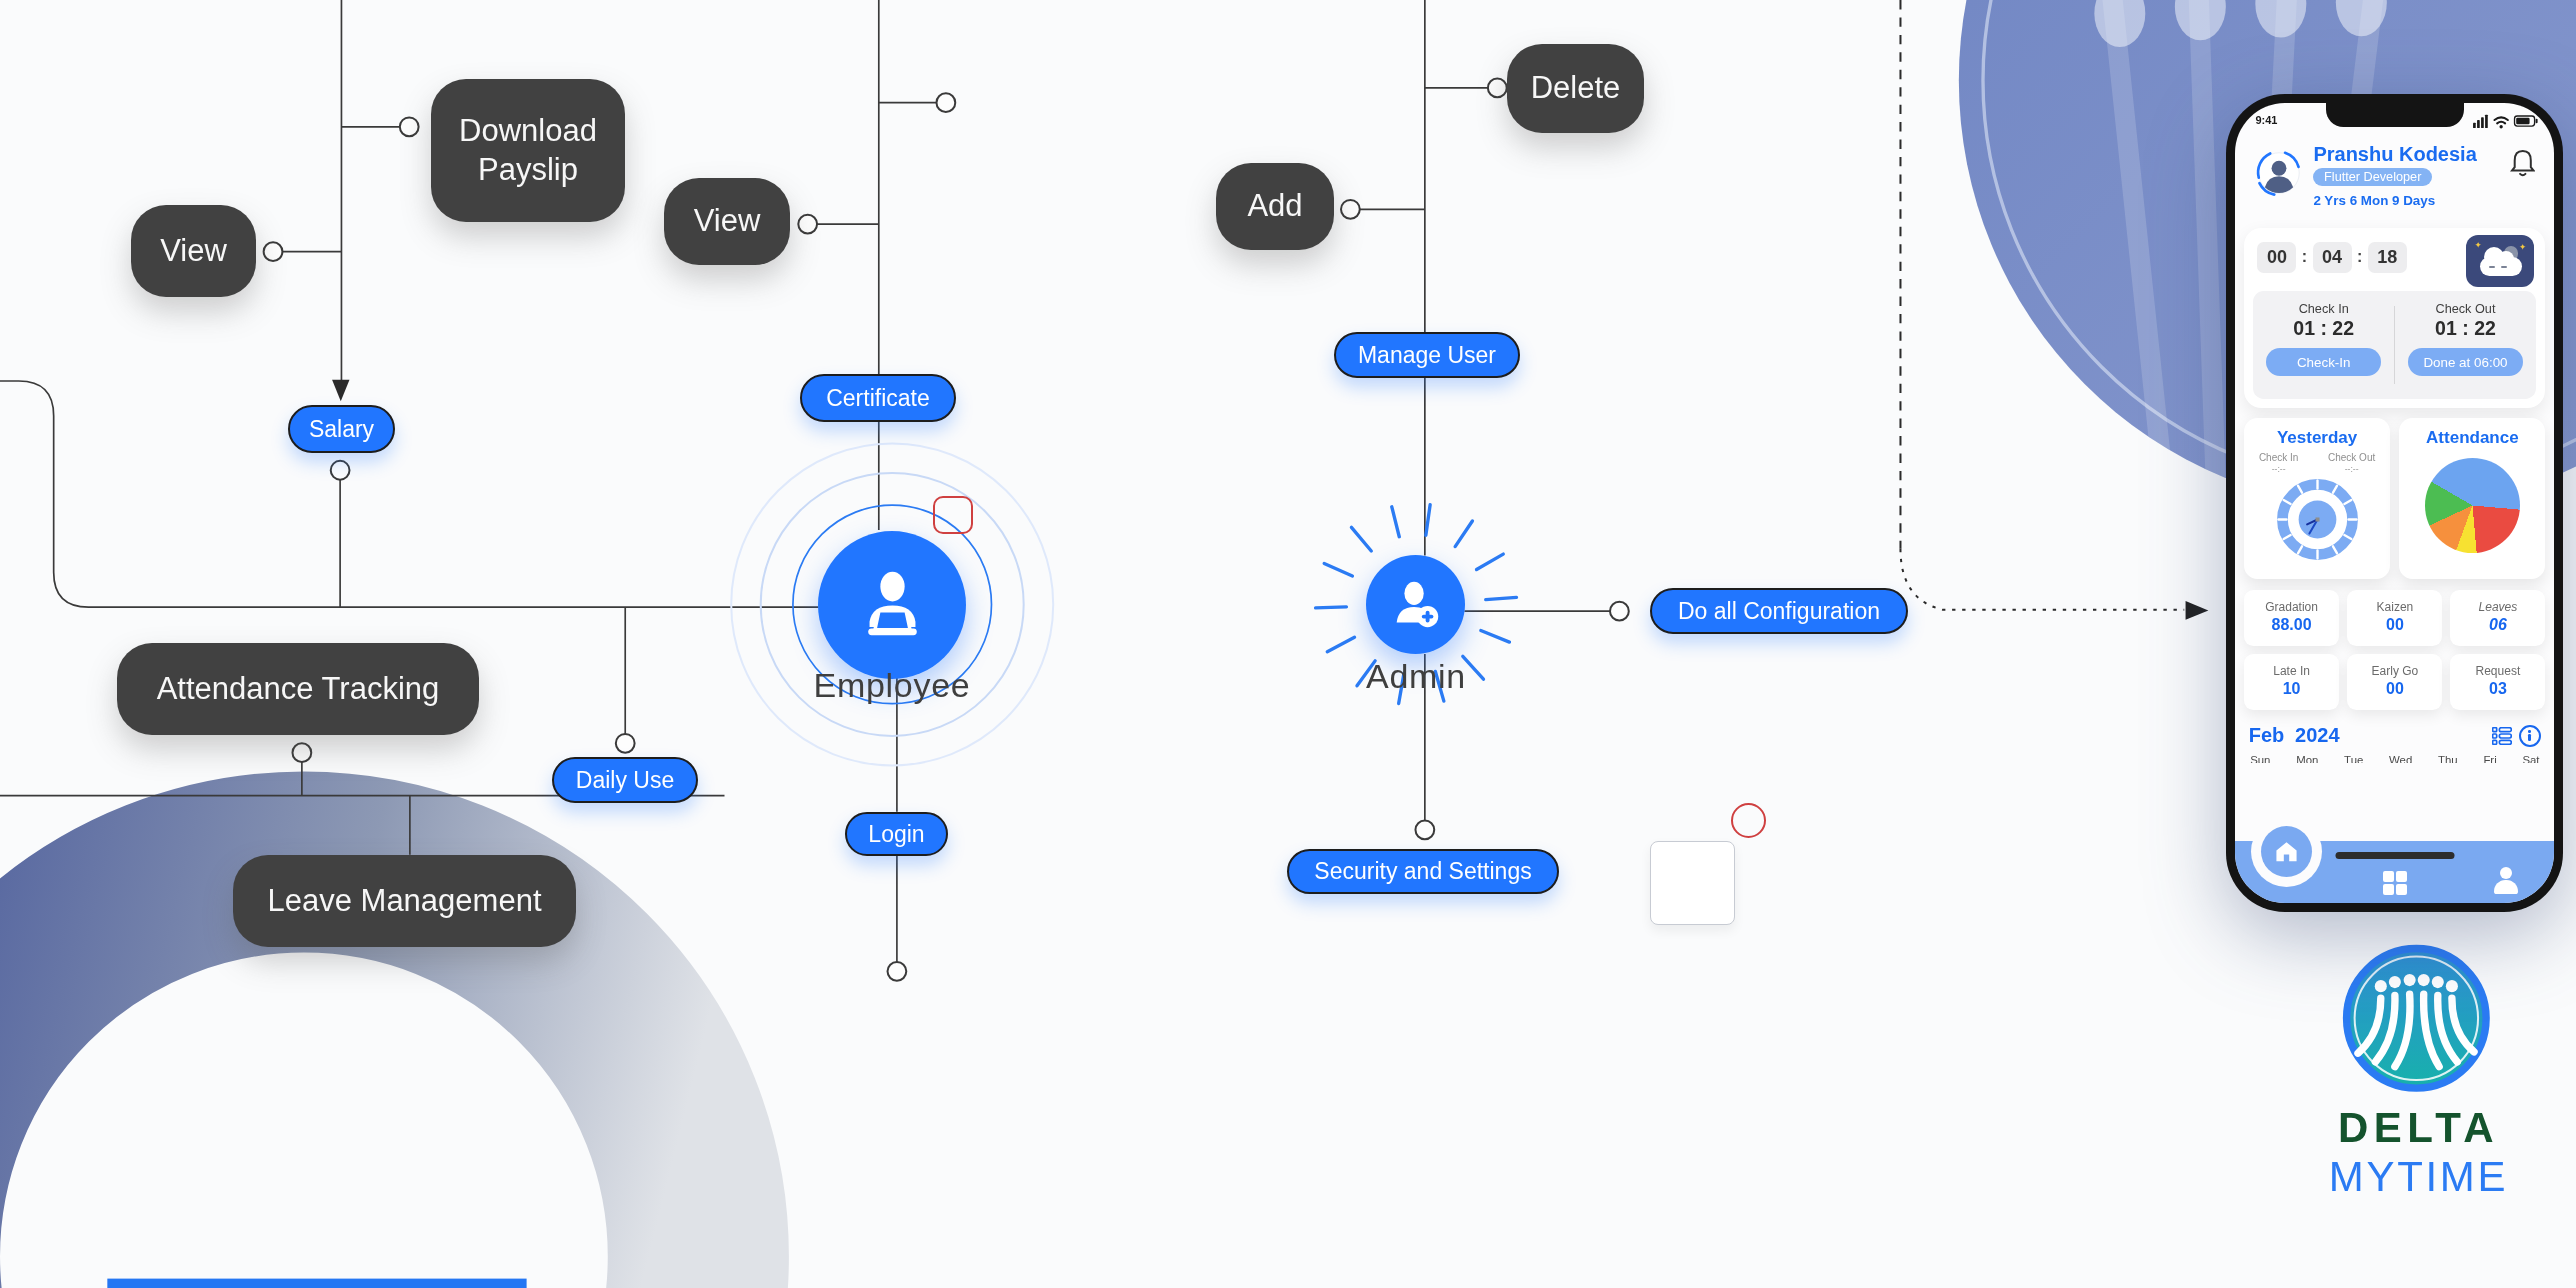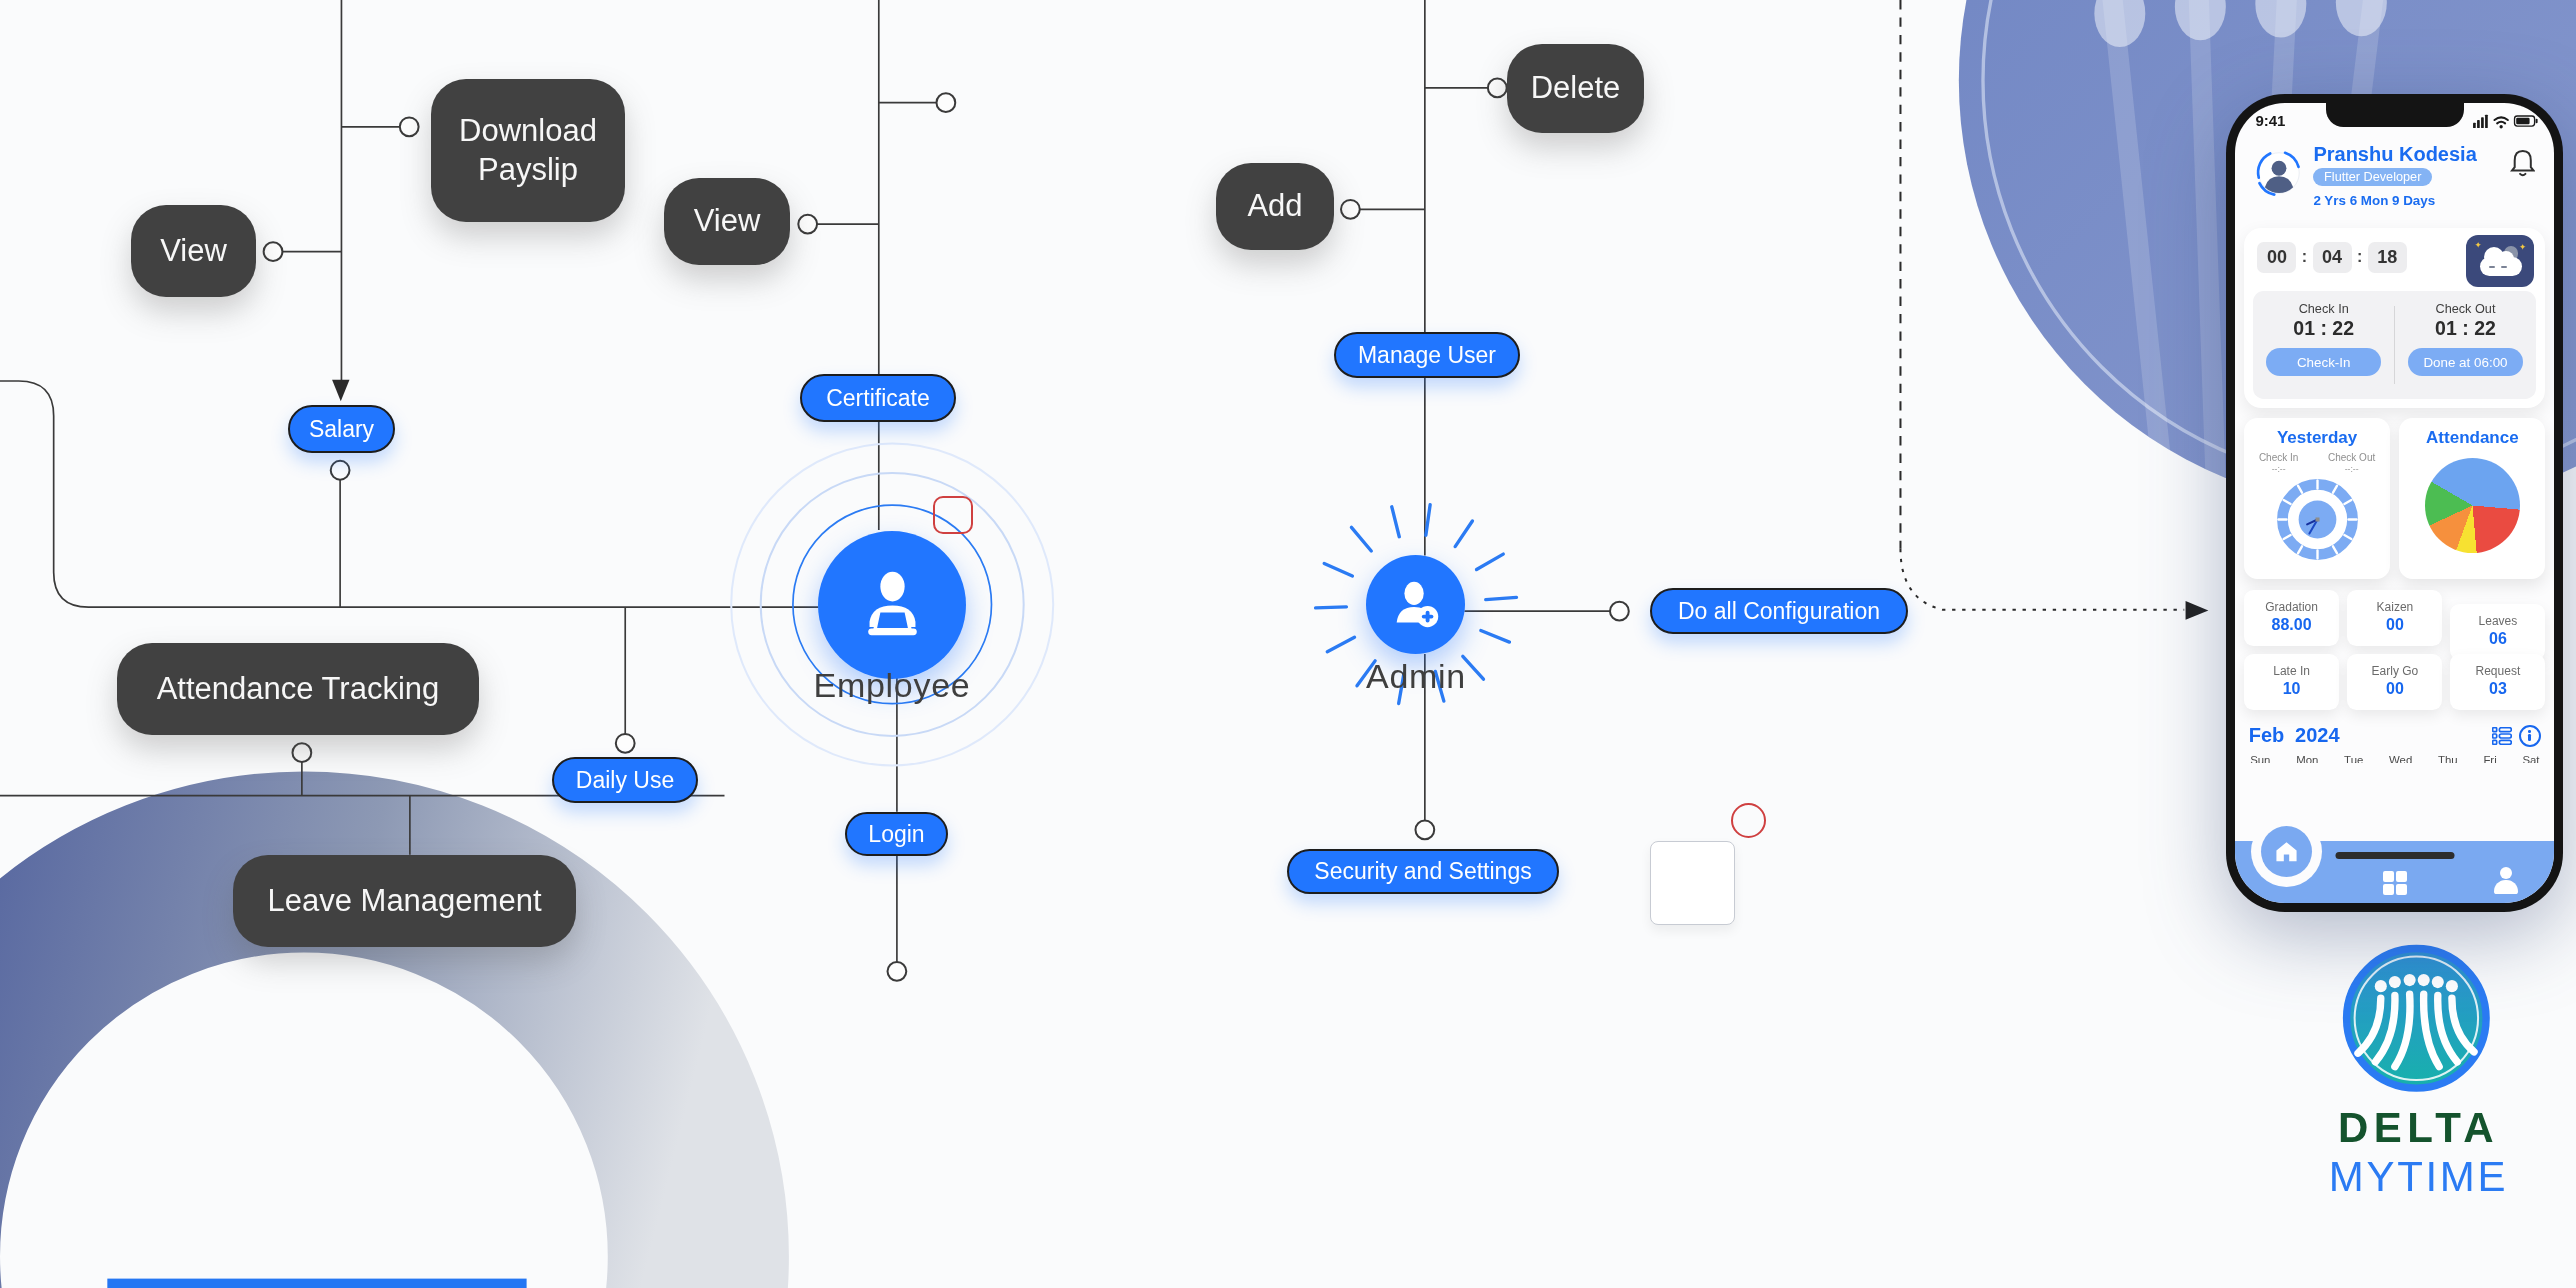--- a/index.html
+++ b/index.html
@@ -54,21 +54,21 @@
     filter:drop-shadow(0 23px 40px rgba(40,60,110,.35));
   }
   .screen{
     position:relative;width:319px;height:800px;background:#fcfcfd;
     border-radius:50px;overflow:hidden;
   }
   .notch{position:absolute;left:50%;top:0;transform:translateX(-50%);
     width:138px;height:24px;background:#141414;border-radius:0 0 17.4px 17.4px;}
   .statusbar{position:absolute;top:5.4px;left:20px;right:14.8px;height:23px;
     display:flex;justify-content:space-between;align-items:center;}
-  .sb-time{font-size:15px;font-weight:700;color:#1a1a1a;}
+  .sb-time{font-size:11px;font-weight:700;color:#1a1a1a;}
   .ph-header{position:absolute;top:38px;left:0;right:0;height:87px;}
   .avatar-wrap{position:absolute;left:14.8px;top:2.7px;width:58px;height:58px;}
   .ph-name{position:absolute;left:78px;top:1.3px;font-size:20px;font-weight:700;color:#1a6cf0;}
   .role-pill{position:absolute;left:78px;top:27px;background:#84b3f4;color:#fff;
     font-size:12.7px;padding:2px 10.7px;border-radius:10.7px;}
   .tenure{position:absolute;left:78px;top:52px;font-size:13.4px;font-weight:700;color:#1a6cf0;}
   .bell{position:absolute;right:19px;top:5.4px;}
   .card1{position:absolute;left:8.7px;top:125px;width:301px;height:180px;background:#fff;
     border-radius:17.4px;box-shadow:0 6.7px 17.4px rgba(0,0,0,.08);}
   .digits{position:absolute;left:13.4px;top:13.4px;display:flex;align-items:center;}
@@ -470,21 +470,21 @@
     </div>
 
     <div class="stat-card" style="left:8.7px;top:487px;">
       <div class="stat-label">Gradation</div>
       <div class="stat-value">88.00</div>
     </div>
     <div class="stat-card" style="left:112px;top:487px;">
       <div class="stat-label">Kaizen</div>
       <div class="stat-value">00</div>
     </div>
-    <div class="stat-card" style="left:215px;top:501px;">
+    <div class="stat-card" style="left:215px;top:487px;font-style:italic;">
       <div class="stat-label">Leaves</div>
       <div class="stat-value">06</div>
     </div>
     <div class="stat-card" style="left:8.7px;top:551px;text-align:center;">
       <div class="stat-label">Late In</div>
       <div class="stat-value">10</div>
     </div>
     <div class="stat-card" style="left:112px;top:551px;">
       <div class="stat-label">Early Go</div>
       <div class="stat-value">00</div>

